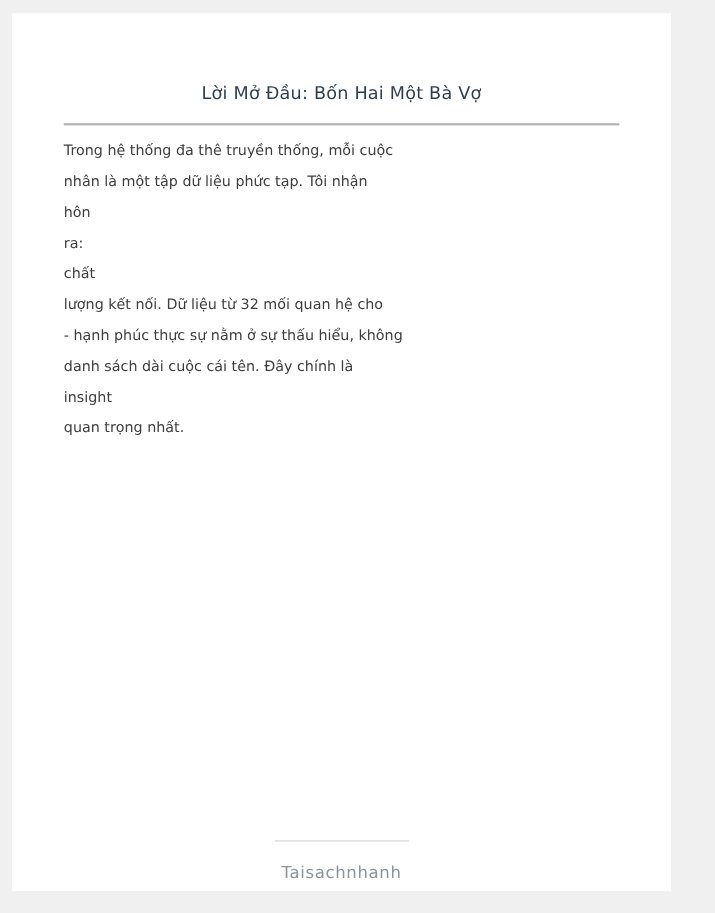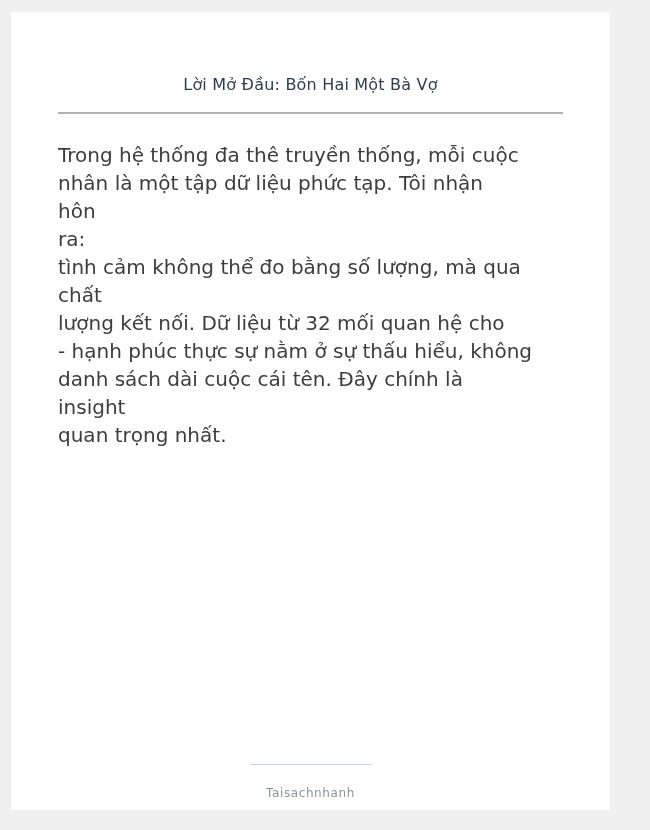--- a/index.html
+++ b/index.html
@@ -32,23 +32,23 @@
     font-weight: 500;
     line-height: 26px;
     letter-spacing: 0.2px;
   }
   .title-divider {
     border: none;
     border-top: 2px solid #b3b3b3;
     margin: 14px 0 0 0;
   }
   .body-text {
-    margin-top: 27px;
+    margin-top: 10px;
     color: #3d3d3d;
-    font-size: 20px;
+    font-size: 13px;
     line-height: 28px;
   }
   .body-line {
     white-space: pre;
   }
   .footer {
     position: absolute;
     left: 0;
     right: 0;
     bottom: 7px;
@@ -56,38 +56,37 @@
   }
   .footer-rule {
     width: 122px;
     margin: 0 auto;
     border: none;
     border-top: 1px solid #cfd4d8;
   }
   .footer-brand {
     margin-top: 18px;
     color: #8a949e;
-    font-size: 12px;
+    font-size: 15px;
     line-height: 20px;
     letter-spacing: 0.6px;
   }
 </style>
 </head>
 <body>
 
 <div class="card">
   <div class="content">
     <h1 class="page-title">Lời Mở Đầu: Bốn Hai Một Bà Vợ</h1>
     <hr class="title-divider">
     <div class="body-text">
       <div class="body-line">Trong hệ thống đa thê truyền thống, mỗi cuộc</div>
       <div class="body-line">nhân là một tập dữ liệu phức tạp. Tôi nhận</div>
       <div class="body-line">hôn</div>
       <div class="body-line">ra:</div>
-      <div class="body-line">tình cảm không thể đo bằng số lượng, mà qua</div>
       <div class="body-line">chất</div>
       <div class="body-line">lượng kết nối. Dữ liệu từ 32 mối quan hệ cho</div>
       <div class="body-line">- hạnh phúc thực sự nằm ở sự thấu hiểu, không</div>
       <div class="body-line">danh sách dài cuộc cái tên. Đây chính là</div>
       <div class="body-line">insight</div>
       <div class="body-line">quan trọng nhất.</div>
     </div>
   </div>
   <div class="footer">
     <hr class="footer-rule">

